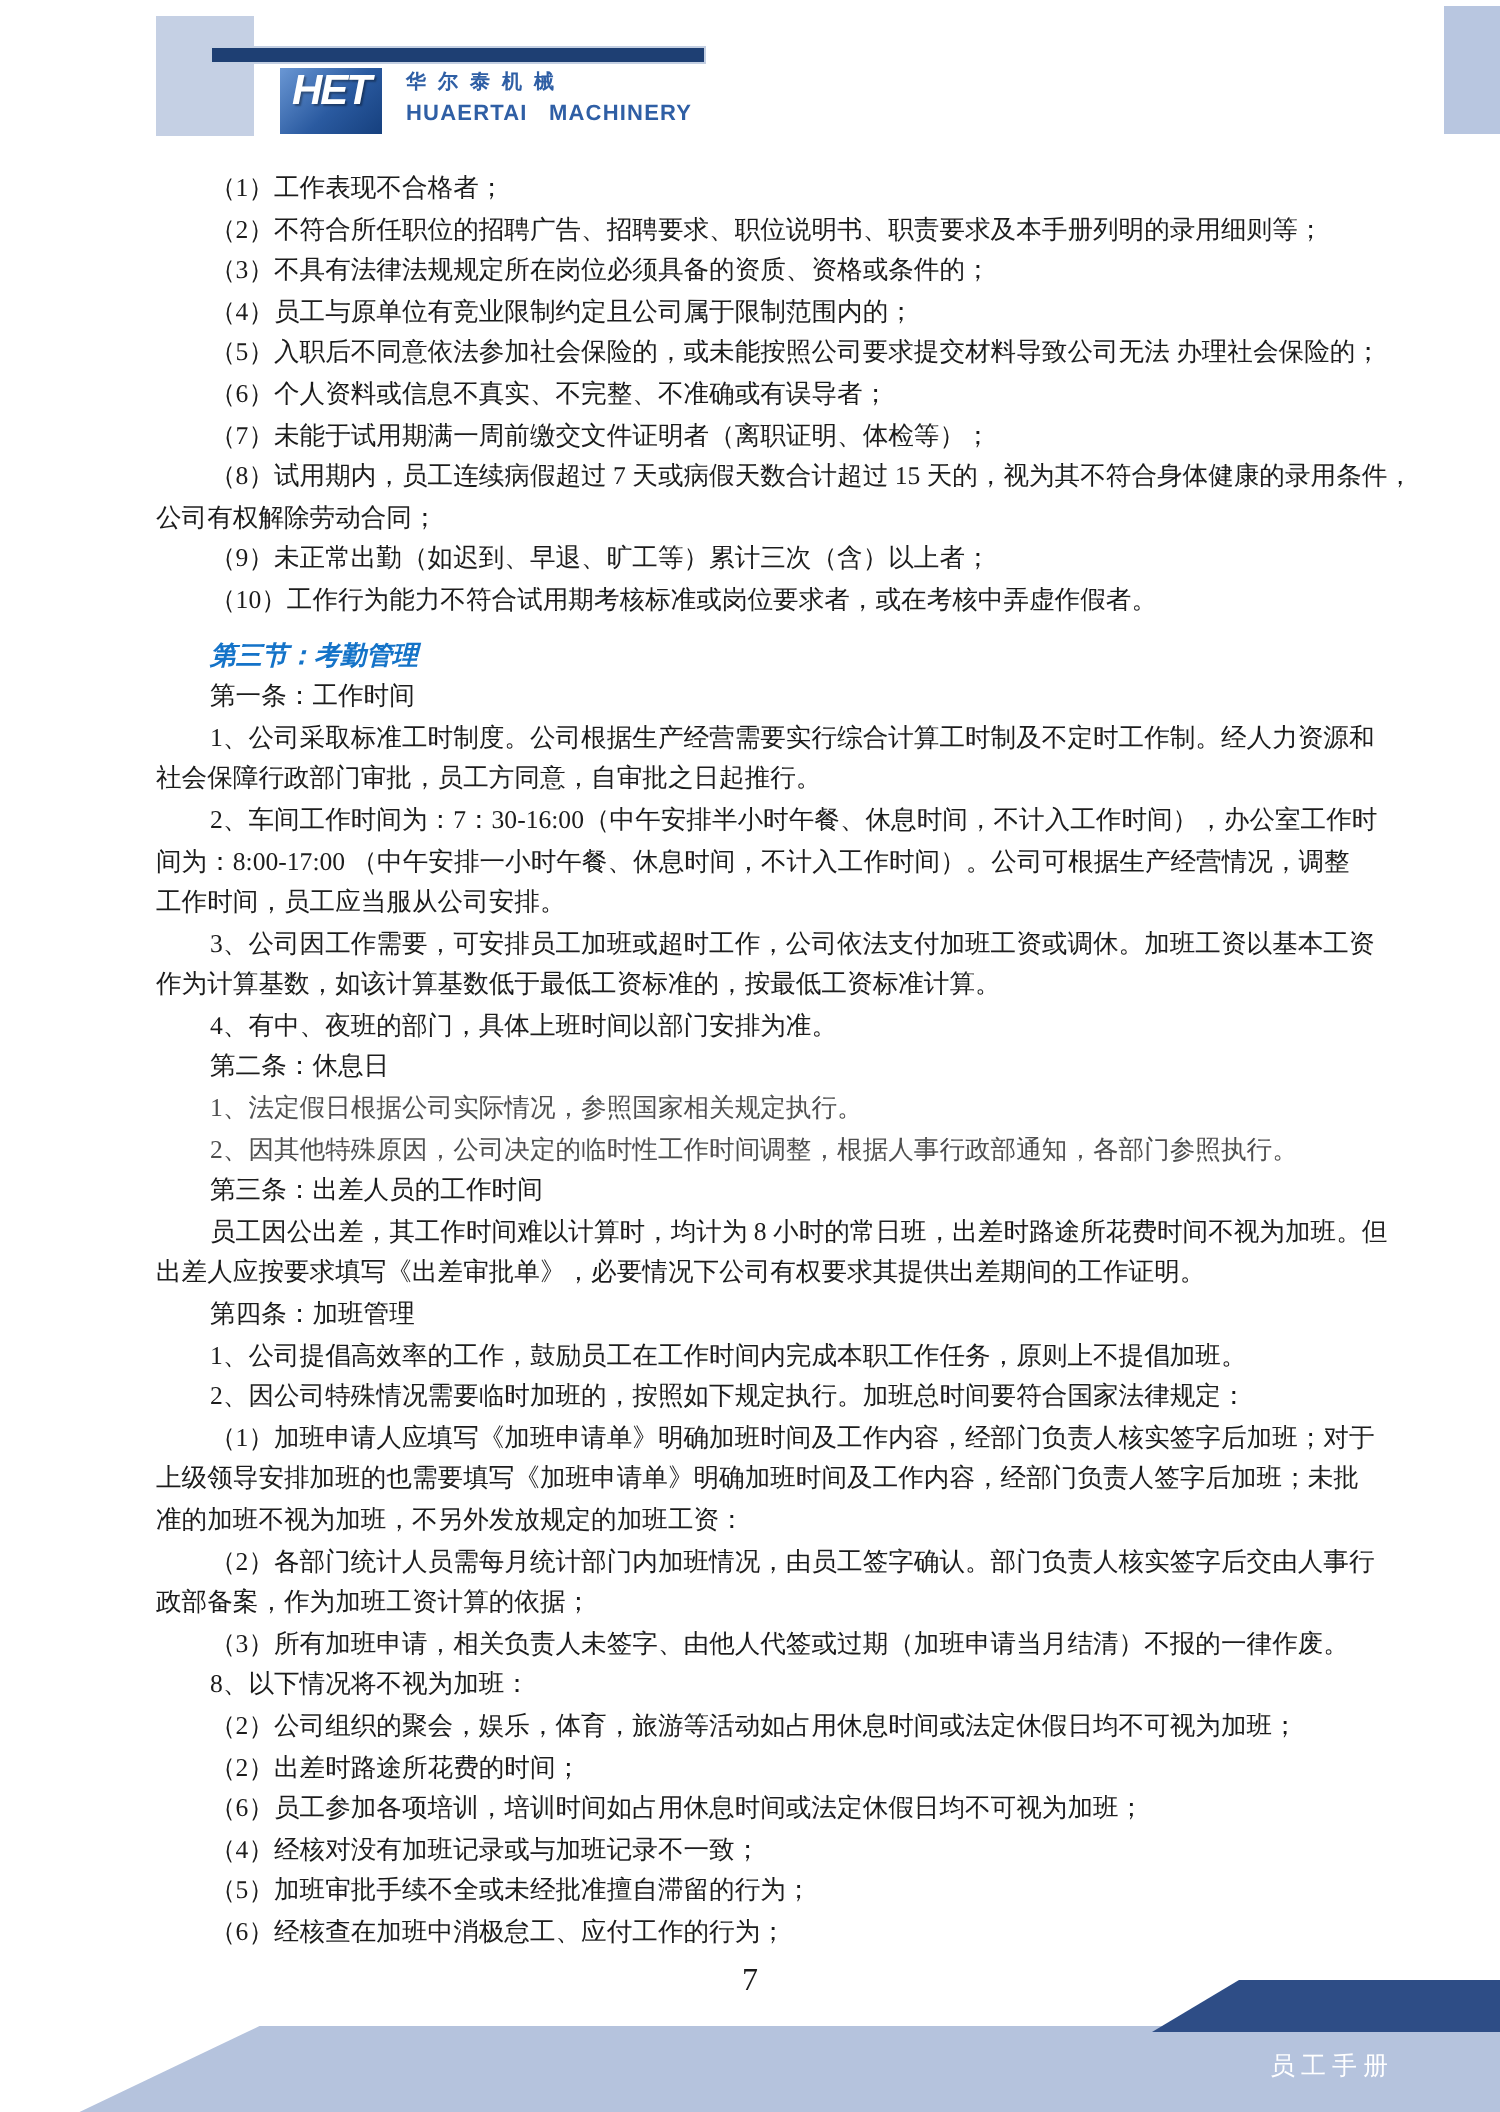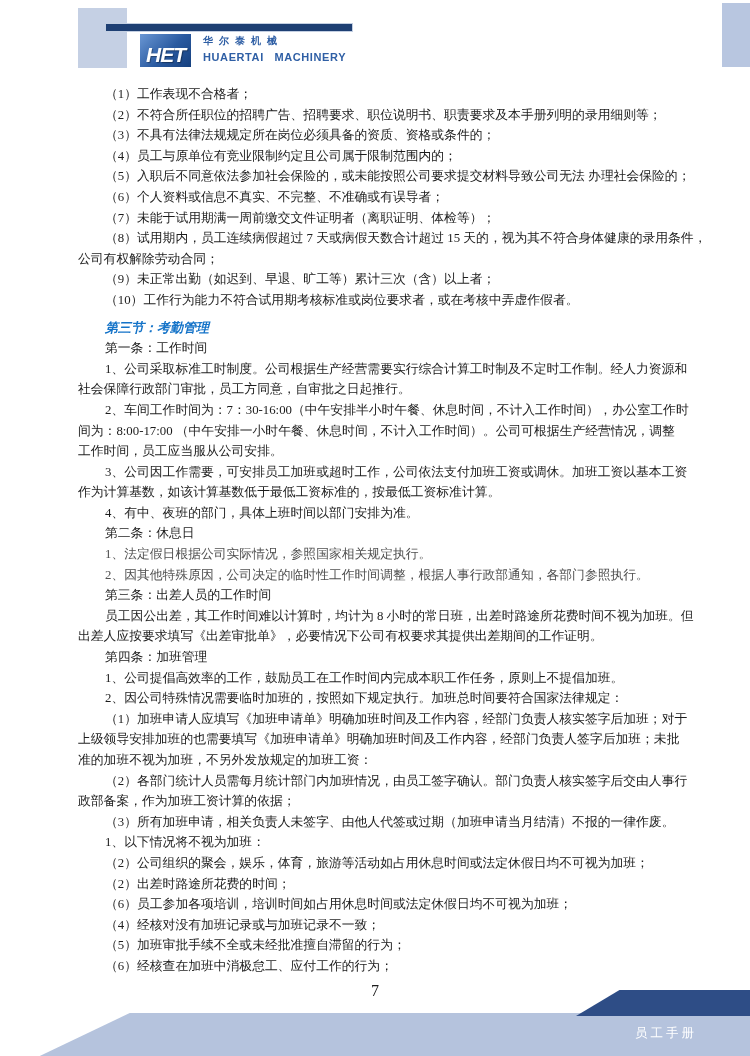--- a/index.html
+++ b/index.html
@@ -9,21 +9,21 @@
   }
   .abs{position:absolute;}
 
   
   .rect-tl{left:78px;top:8px;width:49px;height:60px;background:var(--rect_light,#c5d0e4);}
   .navy-bar{left:105px;top:23px;width:246px;height:7px;background:var(--navy,#1e3f73);border:1px solid #c3cfe2;}
   .rect-tr{left:722px;top:3px;width:28px;height:64px;background:var(--rect_right,#b8c6e0);}
 
   .logo{left:140px;top:34px;display:flex;align-items:flex-start;}
   .logo-box{
-    width:51px;height:33px;display:flex;align-items:flex-end;justify-content:center;
+    width:51px;height:33px;display:flex;align-items:flex-start;justify-content:center;
     background:linear-gradient(135deg,#6a97d4 0%,#2a5aa0 55%,#16407e 100%);
     color:#fff;font-family:"Liberation Sans","DejaVu Sans",sans-serif;
     font-weight:bold;font-style:italic;font-size:21px;letter-spacing:-1px;
     text-shadow:1px 1px 1px rgba(0,0,0,.35);
   }
   .logo-text{margin-left:12px;color:var(--brand_blue,#2f5fa5);font-family:"Liberation Sans","DejaVu Sans",sans-serif;}
   .logo-cn{font-size:10px;font-weight:bold;letter-spacing:6px;margin-top:0;white-space:nowrap;}
   .logo-en{font-size:11px;font-weight:bold;letter-spacing:.6px;word-spacing:7px;margin-top:3px;white-space:nowrap;}
 
   
@@ -102,21 +102,21 @@
     <div class="line normal">出差人应按要求填写《出差审批单》，必要情况下公司有权要求其提供出差期间的工作证明。</div>
     <div class="line normal ind">第四条：加班管理</div>
     <div class="line normal ind">1、公司提倡高效率的工作，鼓励员工在工作时间内完成本职工作任务，原则上不提倡加班。</div>
     <div class="line normal ind">2、因公司特殊情况需要临时加班的，按照如下规定执行。加班总时间要符合国家法律规定：</div>
     <div class="line normal ind">（1）加班申请人应填写《加班申请单》明确加班时间及工作内容，经部门负责人核实签字后加班；对于</div>
     <div class="line normal">上级领导安排加班的也需要填写《加班申请单》明确加班时间及工作内容，经部门负责人签字后加班；未批</div>
     <div class="line normal">准的加班不视为加班，不另外发放规定的加班工资：</div>
     <div class="line normal ind">（2）各部门统计人员需每月统计部门内加班情况，由员工签字确认。部门负责人核实签字后交由人事行</div>
     <div class="line normal">政部备案，作为加班工资计算的依据；</div>
     <div class="line normal ind">（3）所有加班申请，相关负责人未签字、由他人代签或过期（加班申请当月结清）不报的一律作废。</div>
-    <div class="line normal ind">1、以下情况将不视为加班：</div>
+    <div class="line normal ind">8、以下情况将不视为加班：</div>
     <div class="line normal ind">（2）公司组织的聚会，娱乐，体育，旅游等活动如占用休息时间或法定休假日均不可视为加班；</div>
     <div class="line normal ind">（2）出差时路途所花费的时间；</div>
     <div class="line normal ind">（6）员工参加各项培训，培训时间如占用休息时间或法定休假日均不可视为加班；</div>
     <div class="line normal ind">（4）经核对没有加班记录或与加班记录不一致；</div>
     <div class="line normal ind">（5）加班审批手续不全或未经批准擅自滞留的行为；</div>
     <div class="line normal ind">（6）经核查在加班中消极怠工、应付工作的行为；</div>
   </div>
 
 <div class="abs page-num">7</div>
 <div class="abs band-light"></div>

